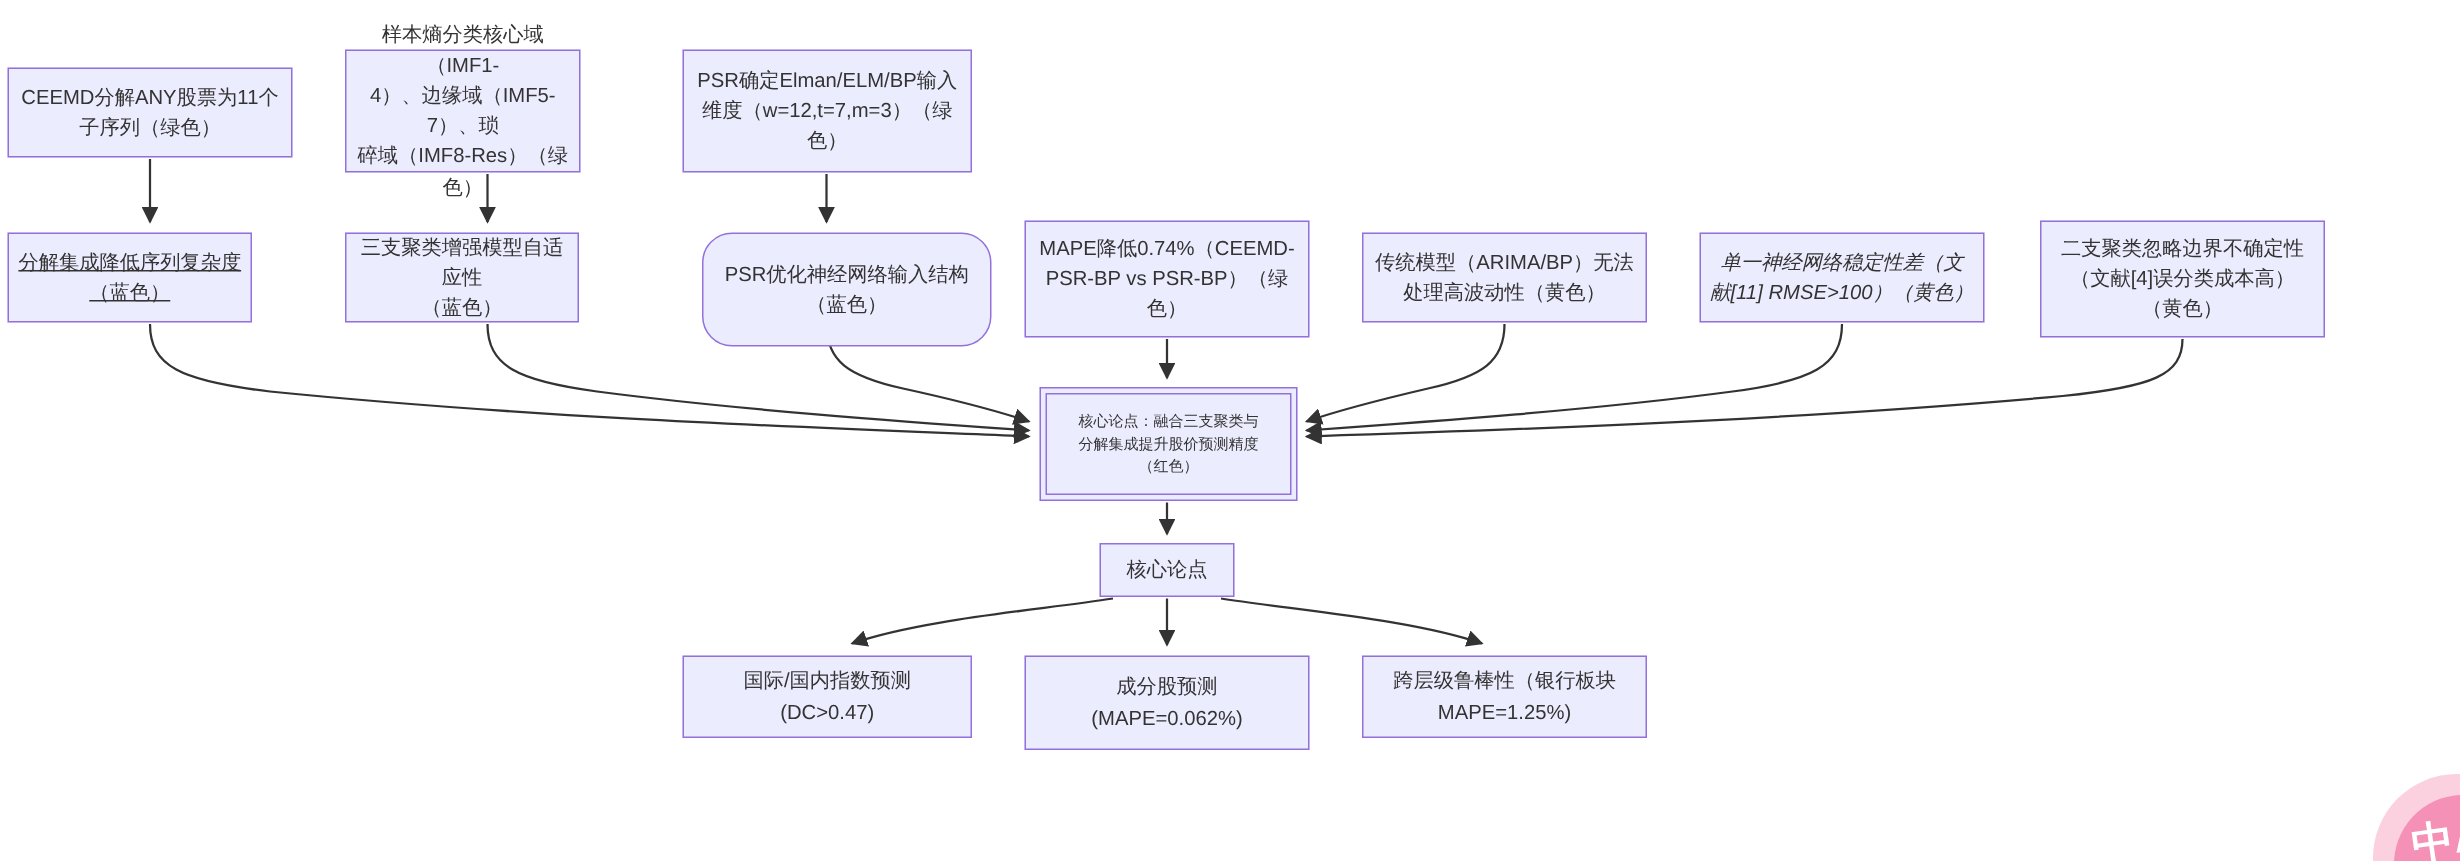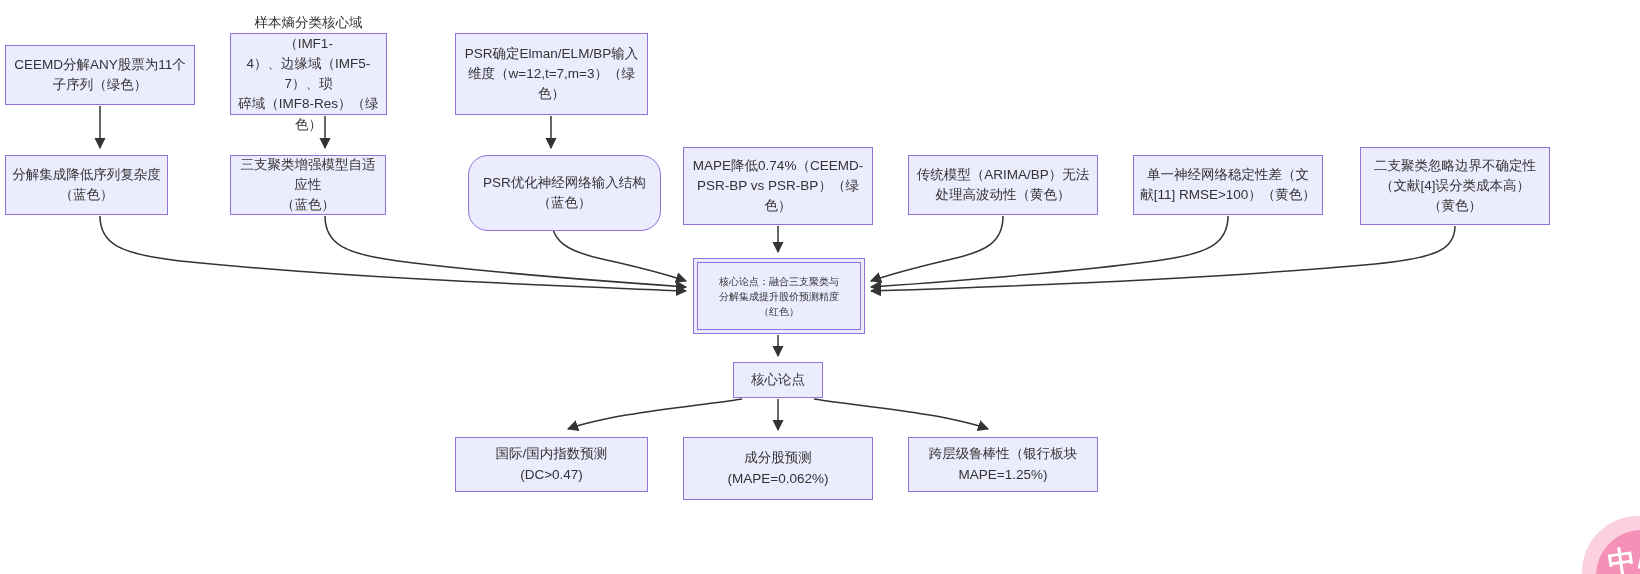--- a/index.html
+++ b/index.html
@@ -29,26 +29,26 @@
     text-align: center;
     white-space: pre-line;
     box-sizing: border-box;
     padding: 4px 6px;
   }
   
   .n-a1 { left: 5px;    top: 45px;  width: 190px; height: 60px; }
   .n-a2 { left: 230px;  top: 33px;  width: 157px; height: 82px; }
   .n-a3 { left: 455px;  top: 33px;  width: 193px; height: 82px; }
   
-  .n-b1 { left: 5px;    top: 155px; width: 163px; height: 60px; }
+  .n-b1 { left: 5px;    top: 155px; width: 163px; height: 60px; text-decoration: underline; }
   .n-b2 { left: 230px;  top: 155px; width: 156px; height: 60px; }
   .n-b3 { left: 468px;  top: 155px; width: 193px; height: 76px; border-radius: 20px; }
   .n-b4 { left: 683px;  top: 147px; width: 190px; height: 78px; }
   .n-b5 { left: 908px;  top: 155px; width: 190px; height: 60px; }
-  .n-b6 { left: 1133px; top: 155px; width: 190px; height: 60px; }
+  .n-b6 { left: 1133px; top: 155px; width: 190px; height: 60px; font-style: italic; }
   .n-b7 { left: 1360px; top: 147px; width: 190px; height: 78px; }
   
   .center-outer {
     position: absolute;
     left: 693px; top: 258px; width: 172px; height: 76px;
     background: #ECECFF;
     border: 1px solid #9370DB;
     box-sizing: border-box;
   }
   .center-inner {

